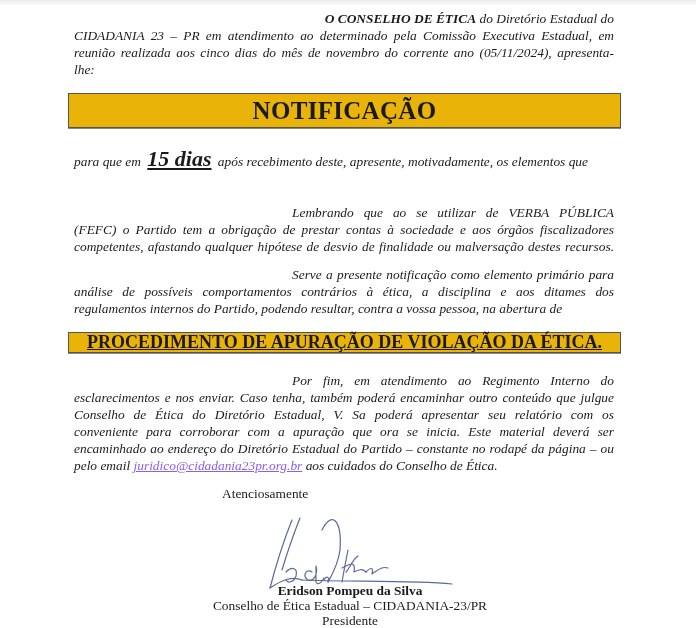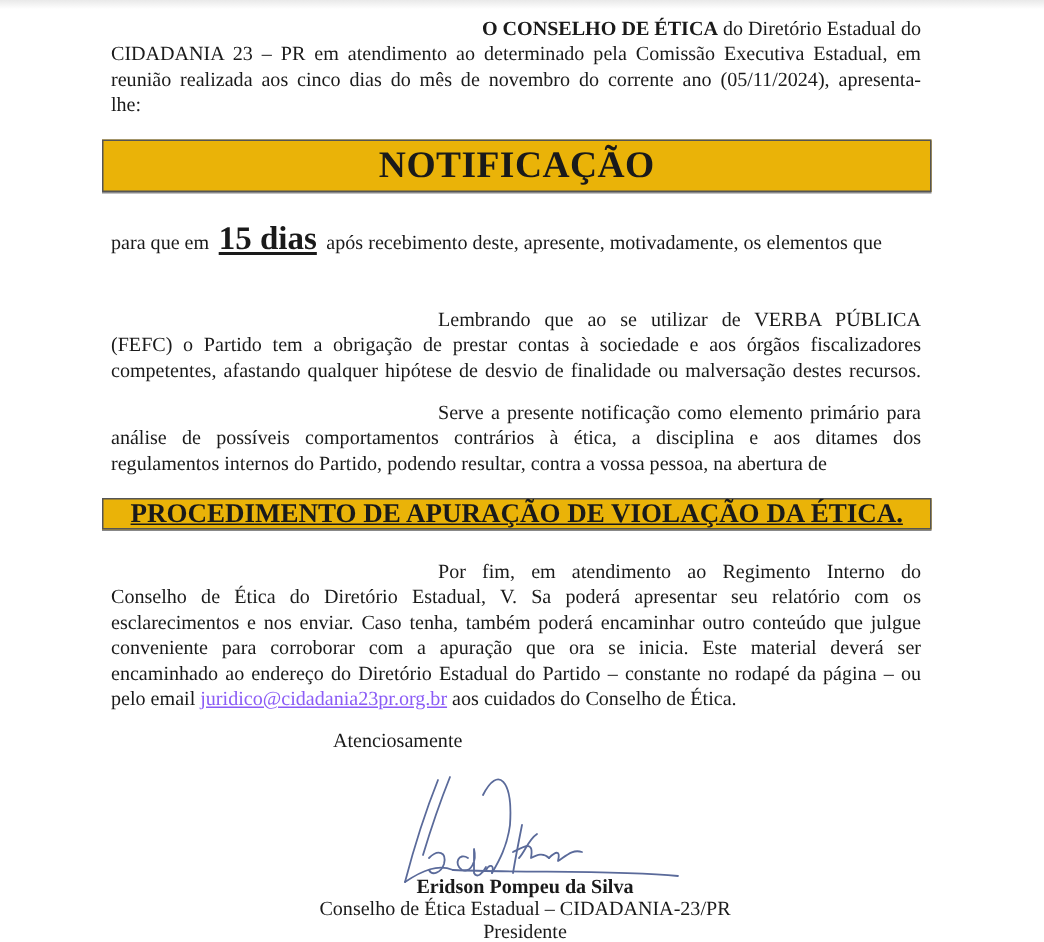--- a/index.html
+++ b/index.html
@@ -12,20 +12,21 @@
     }
     .top-shadow {
       position: absolute; left: 0; top: 0; width: 696px; height: 6px;
       background: linear-gradient(#e9e9e9, #ffffff);
     }
     .page { position: absolute; left: 0; top: 0; width: 696px; height: 628px; }
     .para {
       position: absolute; left: 74px; width: 540px;
       font-size: 13.4px; line-height: 17px; text-align: justify;
       margin: 0;
+      font-style: italic;
     }
     .para .line { display: block; white-space: nowrap; }
     .para .line.j { text-align: justify; text-align-last: justify; white-space: normal; }
     b { font-weight: bold; }
     .box {
       position: absolute; left: 68px; width: 551px;
       background: #eab308;
       border: 1.5px solid #555;
       box-shadow: 0 1px 0 #888;
       text-align: center;
@@ -82,22 +83,22 @@
     <span class="line j">análise de possíveis comportamentos contrários à ética, a disciplina e aos ditames dos</span>
     <span class="line">regulamentos internos do Partido, podendo resultar, contra a vossa pessoa, na abertura de</span>
   </div>
 
   <div class="box box2">
     <span class="title">PROCEDIMENTO DE APURAÇÃO DE VIOLAÇÃO DA ÉTICA.</span>
   </div>
 
   <div class="para" style="top:372px;">
     <span class="line j" style="padding-left:218px;">Por fim, em atendimento ao Regimento Interno do</span>
+    <span class="line j">esclarecimentos e nos enviar. Caso tenha, também poderá encaminhar outro conteúdo que julgue</span>
     <span class="line j">Conselho de Ética do Diretório Estadual, V. Sa poderá apresentar seu relatório com os</span>
-    <span class="line j">esclarecimentos e nos enviar. Caso tenha, também poderá encaminhar outro conteúdo que julgue</span>
     <span class="line j">conveniente para corroborar com a apuração que ora se inicia. Este material deverá ser</span>
     <span class="line j">encaminhado ao endereço do Diretório Estadual do Partido – constante no rodapé da página – ou</span>
     <span class="line"><span>pelo email </span><a class="email" href="#">juridico@cidadania23pr.org.br</a><span> aos cuidados do Conselho de Ética.</span></span>
   </div>
 
   <div class="closing">Atenciosamente</div>
 
   <svg class="signature" viewBox="0 0 200 86">
     <g fill="none" stroke="#5a6a9a" stroke-width="1.2" stroke-linecap="round" stroke-linejoin="round">
       <path d="M30 10 C22 30, 14 55, 8 78"></path>

